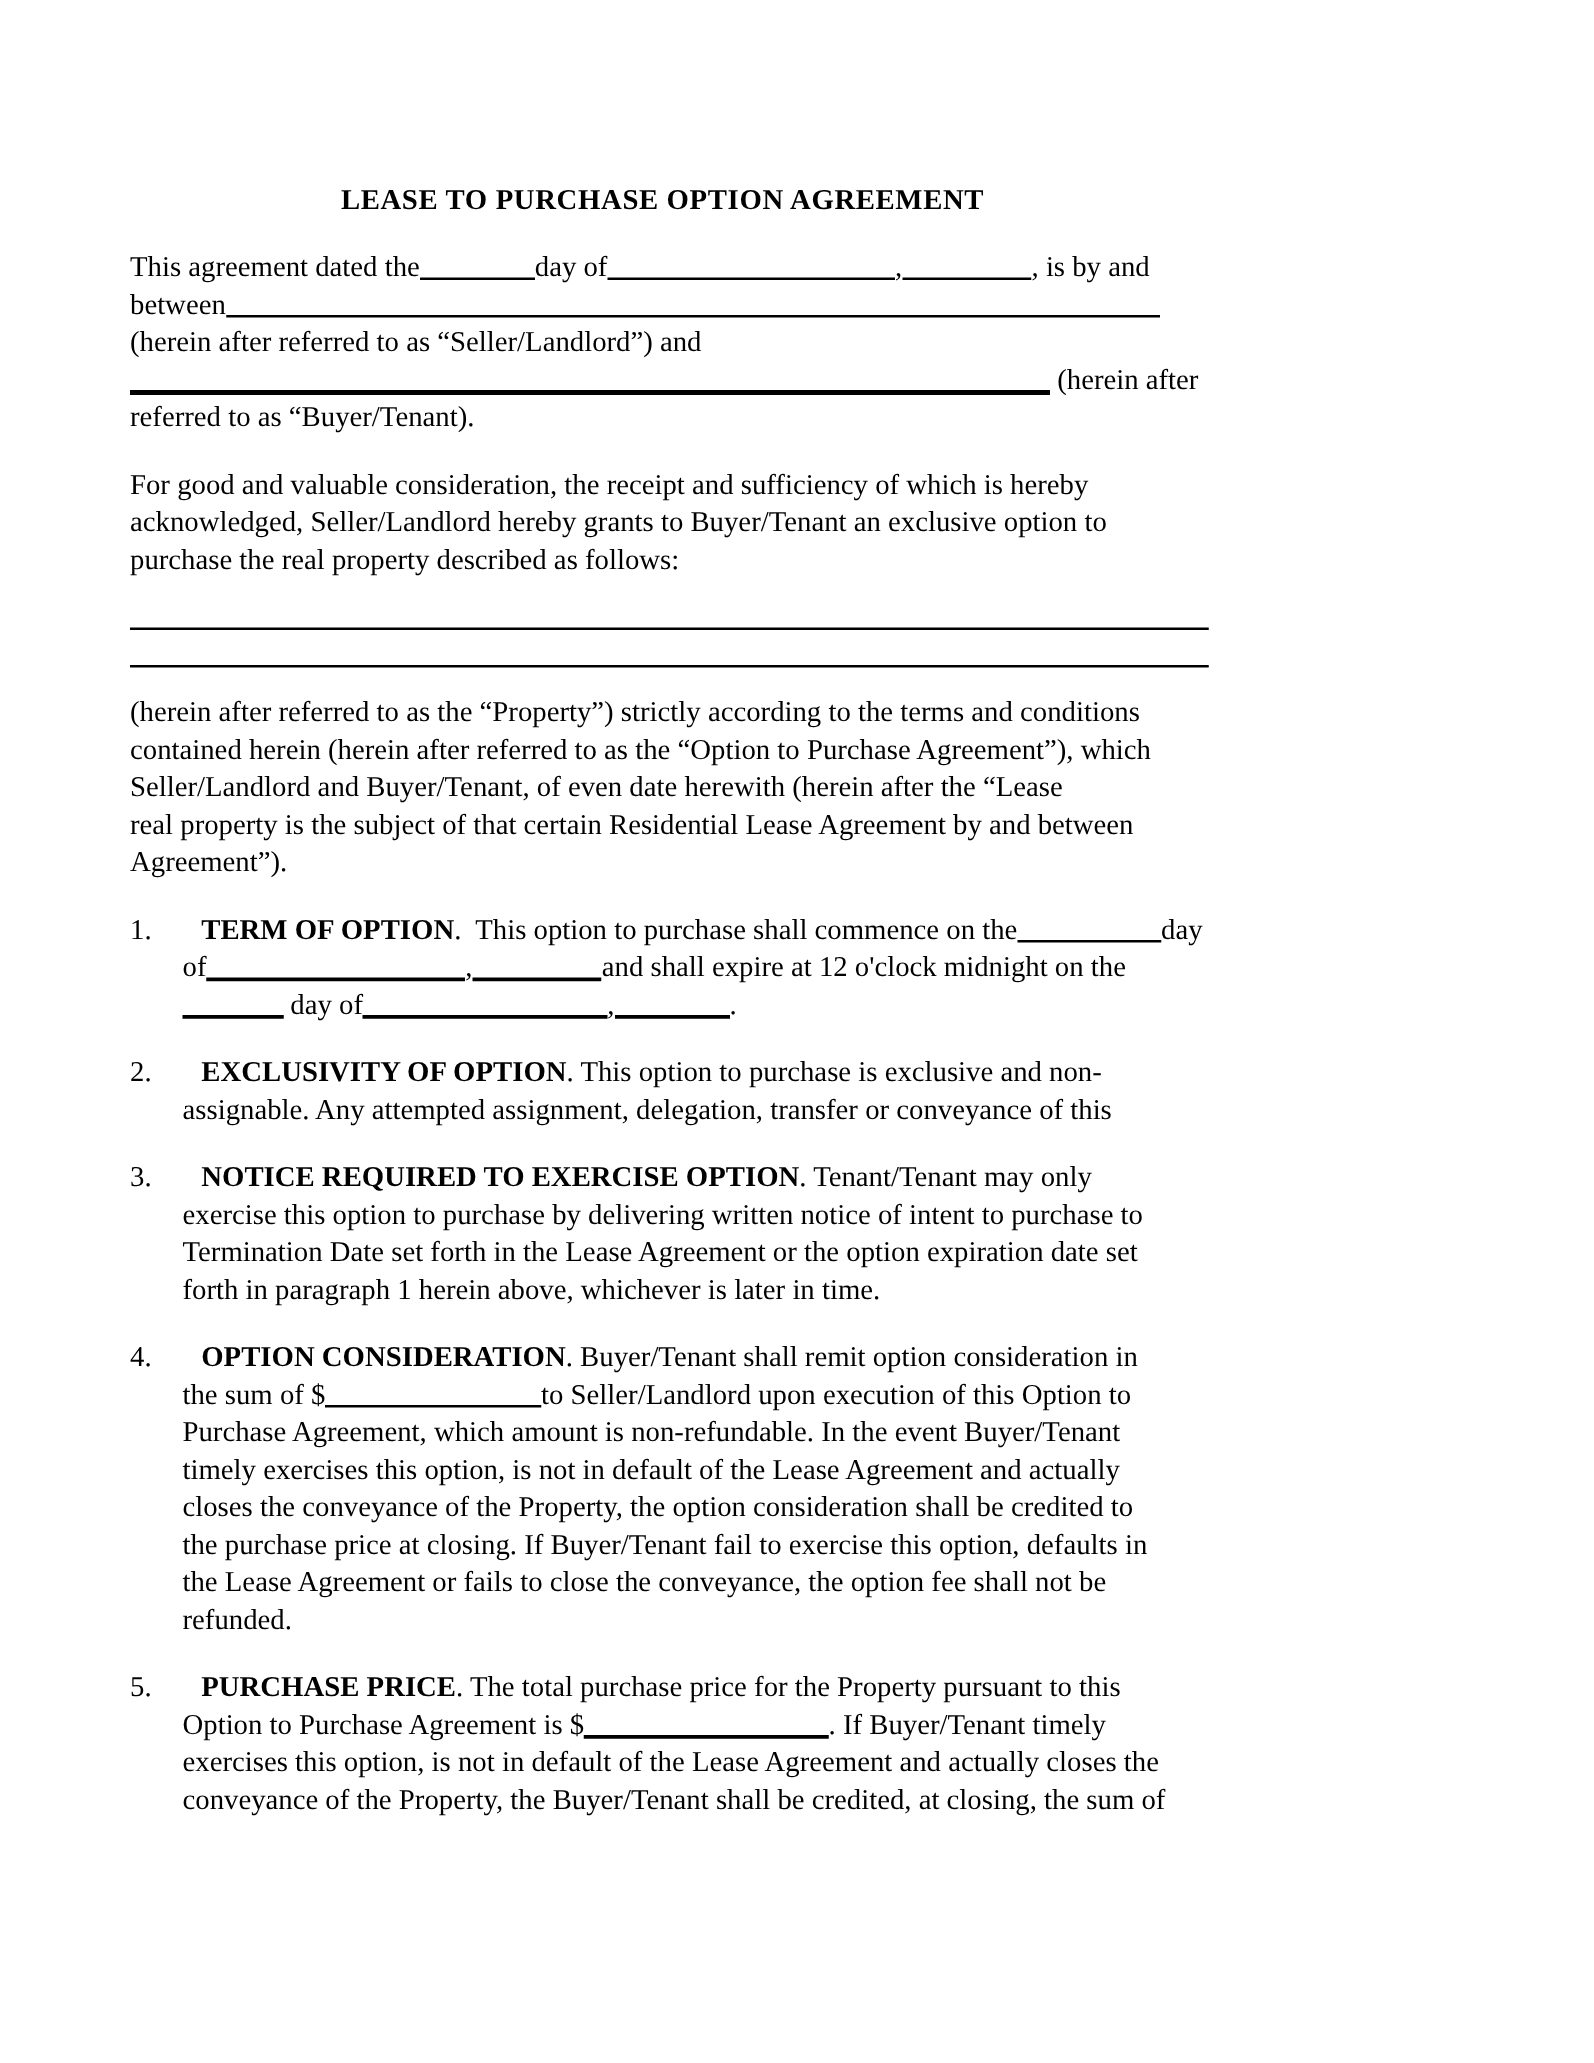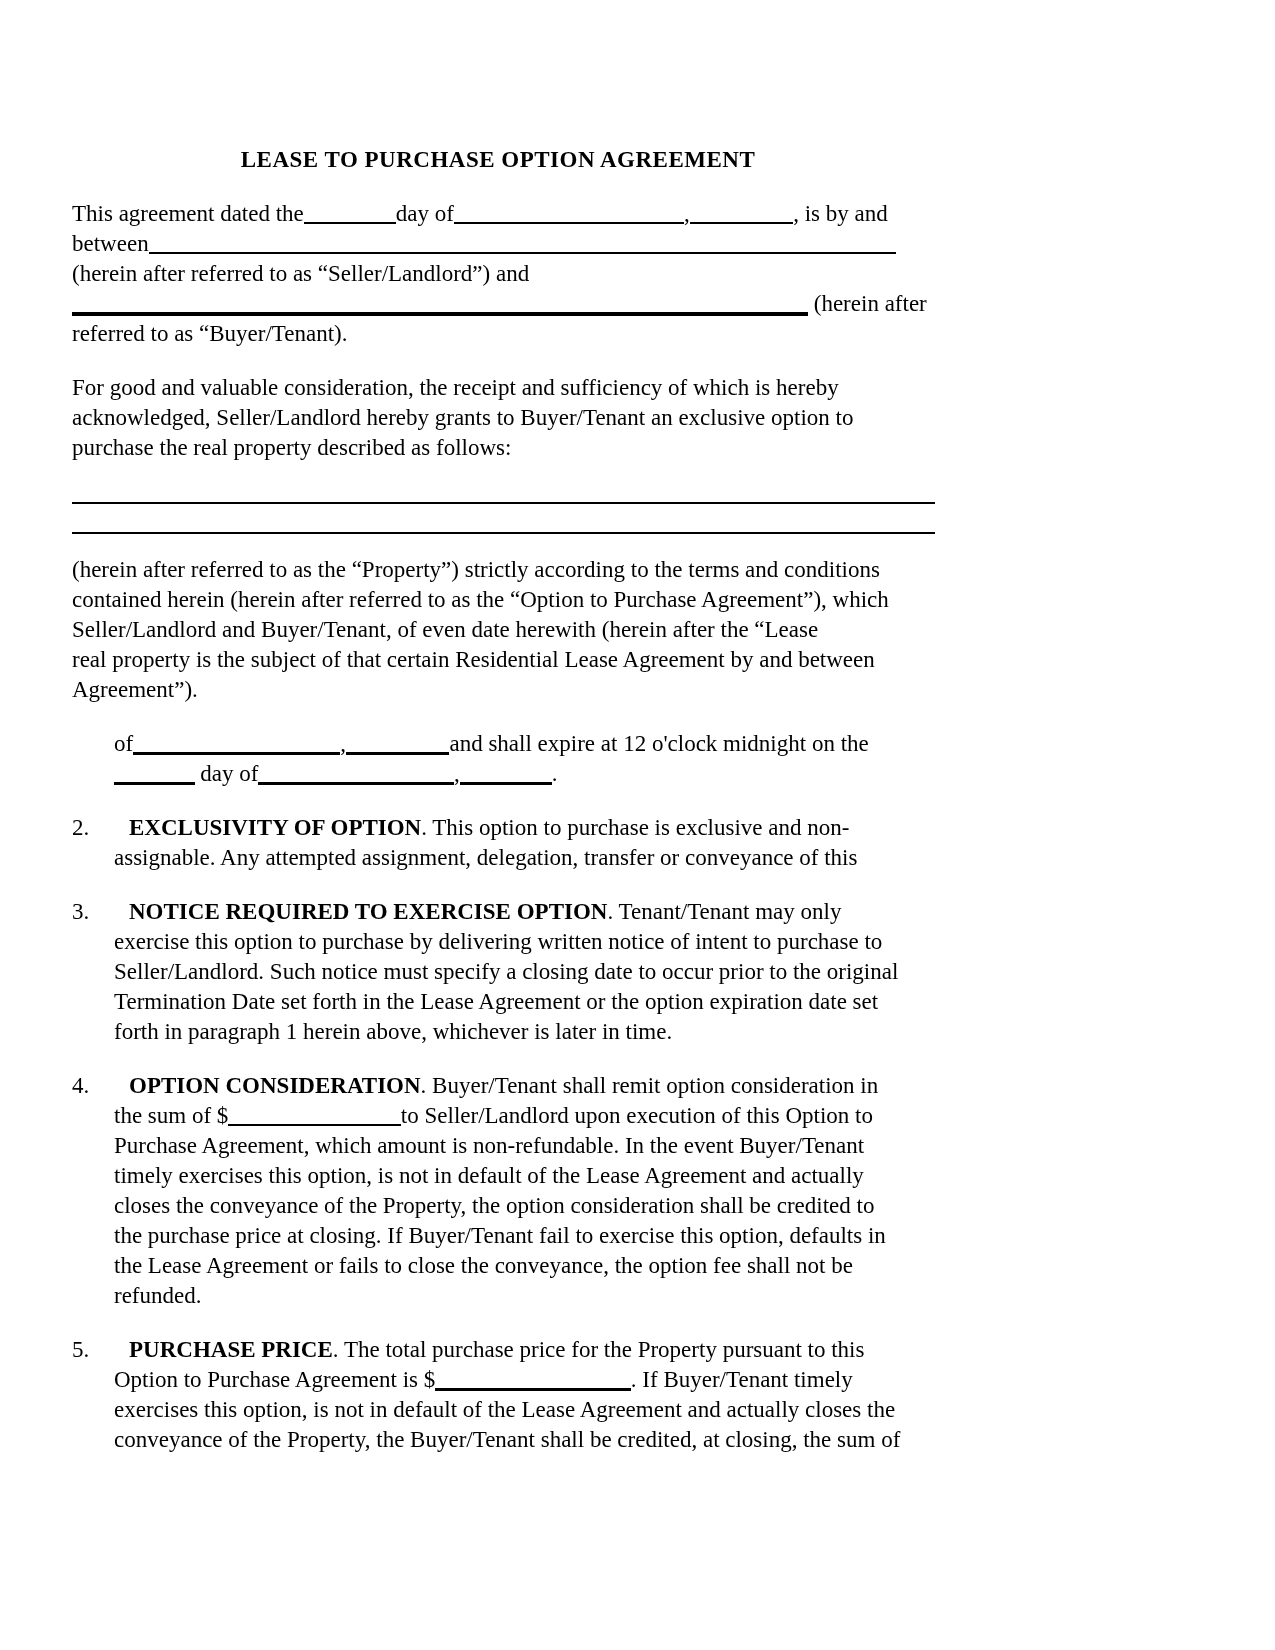--- a/index.html
+++ b/index.html
@@ -9,21 +9,21 @@
   }
   body {
     width: 1275px;
     height: 1650px;
     font-family: "Liberation Serif", serif;
     font-size: 23px;
     color: #000000;
     overflow: hidden;
   }
   .doc {
-    padding: 145px 0 0 72px;
+    padding: 145px 0 0 104px;
     width: 852px;
   }
   .title {
     font-weight: bold;
     text-align: center;
     width: 852px;
     line-height: 30px;
     letter-spacing: 0.5px;
   }
   .block { margin-top: 24px; }
@@ -71,31 +71,31 @@
         <div class="line"><span class="blank" style="width: 37.5em;"></span></div>
       </div>
       <div class="block p tight">
         <div class="line"><span class="run">(herein after referred to as the “Property”) strictly according to the terms and conditions</span></div>
         <div class="line"><span class="run">contained herein (herein after referred to as the “Option to Purchase Agreement”), which</span></div>
         <div class="line"><span class="run">Seller/Landlord and Buyer/Tenant, of even date herewith (herein after the “Lease</span></div>
         <div class="line"><span class="run">real property is the subject of that certain Residential Lease Agreement by and between</span></div>
         <div class="line"><span class="run">Agreement”).</span></div>
       </div>
       <div class="block item">
+        <div class="line"><span class="num">1.</span><span class="bold">TERM OF OPTION</span><span class="run">.  This option to purchase shall commence on the</span><span class="blank" style="width: 5em;"></span><span class="run">day</span></div>
         <div class="line"><span class="run">of</span><span class="blank w2" style="width: 9em;"></span><span class="run">,</span><span class="blank w2" style="width: 4.5em;"></span><span class="run">and shall expire at 12 o'clock midnight on the</span></div>
         <div class="line"><span class="blank w2" style="width: 3.5em;"></span><span class="run"> day of</span><span class="blank w2" style="width: 8.5em;"></span><span class="run">,</span><span class="blank w2" style="width: 4em;"></span><span class="run">.</span></div>
       </div>
       <div class="block item">
         <div class="line"><span class="num">2.</span><span class="bold">EXCLUSIVITY OF OPTION</span><span class="run">. This option to purchase is exclusive and non-</span></div>
         <div class="line"><span class="run">assignable. Any attempted assignment, delegation, transfer or conveyance of this</span></div>
       </div>
       <div class="block item">
         <div class="line"><span class="num">3.</span><span class="bold">NOTICE REQUIRED TO EXERCISE OPTION</span><span class="run">. Tenant/Tenant may only</span></div>
         <div class="line"><span class="run">exercise this option to purchase by delivering written notice of intent to purchase to</span></div>
-        <div class="line"><span class="run">Seller/Landlord. Such notice must specify a closing date to occur prior to the original</span></div>
         <div class="line"><span class="run">Termination Date set forth in the Lease Agreement or the option expiration date set</span></div>
         <div class="line"><span class="run">forth in paragraph 1 herein above, whichever is later in time.</span></div>
       </div>
       <div class="block item">
         <div class="line"><span class="num">4.</span><span class="bold">OPTION CONSIDERATION</span><span class="run">. Buyer/Tenant shall remit option consideration in</span></div>
         <div class="line"><span class="run">the sum of $</span><span class="blank" style="width: 7.5em;"></span><span class="run">to Seller/Landlord upon execution of this Option to</span></div>
         <div class="line"><span class="run">Purchase Agreement, which amount is non-refundable. In the event Buyer/Tenant</span></div>
         <div class="line"><span class="run">timely exercises this option, is not in default of the Lease Agreement and actually</span></div>
         <div class="line"><span class="run">closes the conveyance of the Property, the option consideration shall be credited to</span></div>
         <div class="line"><span class="run">the purchase price at closing. If Buyer/Tenant fail to exercise this option, defaults in</span></div>

